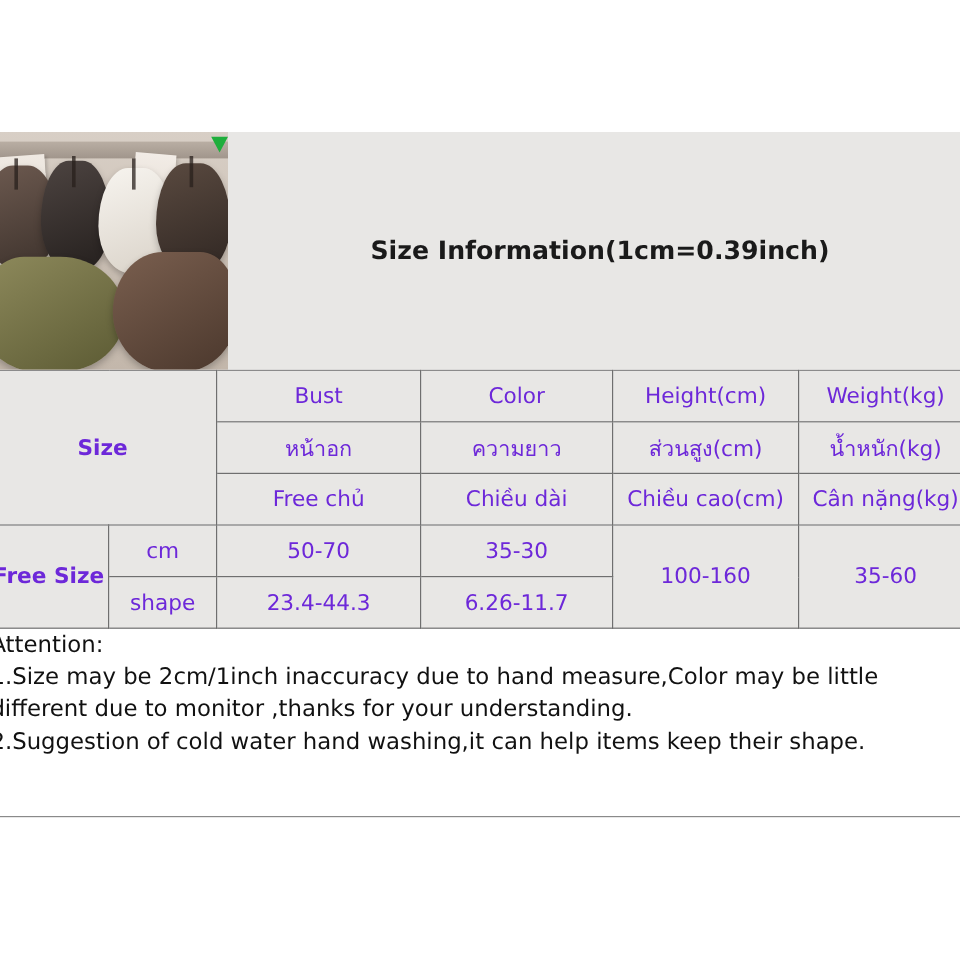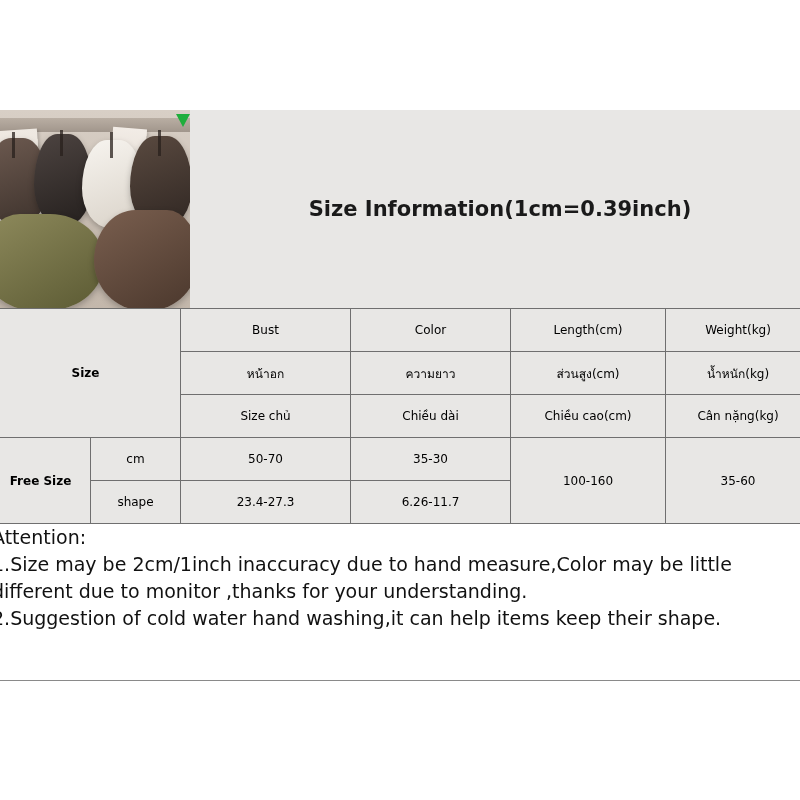--- a/index.html
+++ b/index.html
@@ -120,22 +120,22 @@
   
   table.size-table {
     border-collapse: collapse;
     table-layout: fixed;
     width: 820px;
   }
   table.size-table td {
     border: 1px solid #6f6f6f;
     text-align: center;
     vertical-align: middle;
-    font-size: 12px;
-    color: #000000;
+    font-size: 18px;
+    color: #6d28d9;
     background: #e8e7e5;
     height: 42px;
     padding: 0 2px;
     white-space: nowrap;
     overflow: hidden;
   }
   td.size-label {
     font-size: 26px;
     font-weight: bold;
     background: #e3e1df;
@@ -216,46 +216,46 @@
         <col style="width:170px">
         <col style="width:160px">
         <col style="width:155px">
         <col style="width:145px">
       </colgroup>
       <tbody>
         <tr>
           <td class="size-label" rowspan="3" colspan="2">Size</td>
           <td class="hdr">Bust</td>
           <td class="hdr">Color</td>
-          <td class="hdr">Length(cm)</td>
+          <td class="hdr">Height(cm)</td>
           <td class="hdr">Weight(kg)</td>
         </tr>
         <tr>
           <td class="hdr">หน้าอก</td>
           <td class="hdr">ความยาว</td>
           <td class="hdr">ส่วนสูง(cm)</td>
           <td class="hdr">น้ำหนัก(kg)</td>
         </tr>
         <tr>
-          <td class="hdr">Size chủ</td>
+          <td class="hdr">Free chủ</td>
           <td class="hdr">Chiều dài</td>
           <td class="hdr">Chiều cao(cm)</td>
           <td class="hdr">Cân nặng(kg)</td>
         </tr>
         <tr>
           <td class="freesize" rowspan="2">Free  Size</td>
           <td class="unit">cm</td>
           <td class="val">50-70</td>
           <td class="val">35-30</td>
           <td class="hdr" rowspan="2">100-160</td>
           <td class="hdr" rowspan="2">35-60</td>
         </tr>
         <tr>
           <td class="unit">shape</td>
-          <td class="val">23.4-27.3</td>
+          <td class="val">23.4-44.3</td>
           <td class="val">6.26-11.7</td>
         </tr>
       </tbody>
     </table>
 
   </div>
 
   <div class="attention">
     <p>Attention:</p>
     <p>1.Size may be 2cm/1inch inaccuracy due to hand measure,Color may be little</p>

